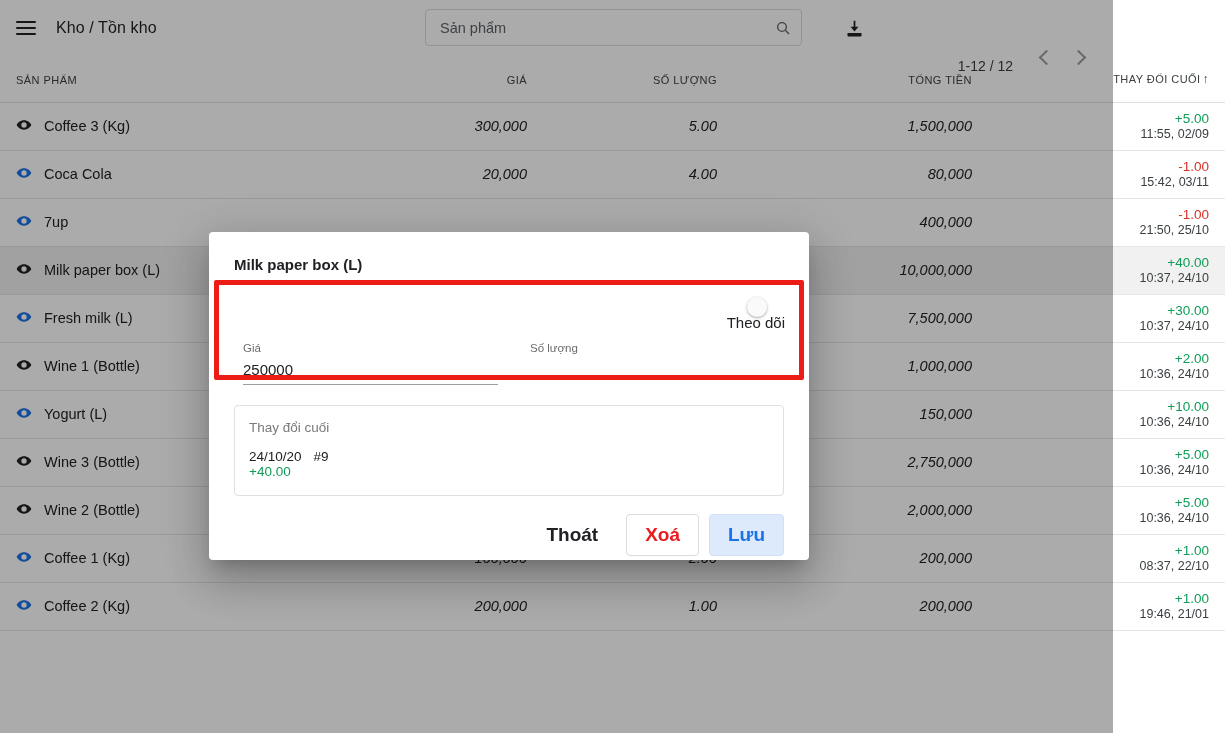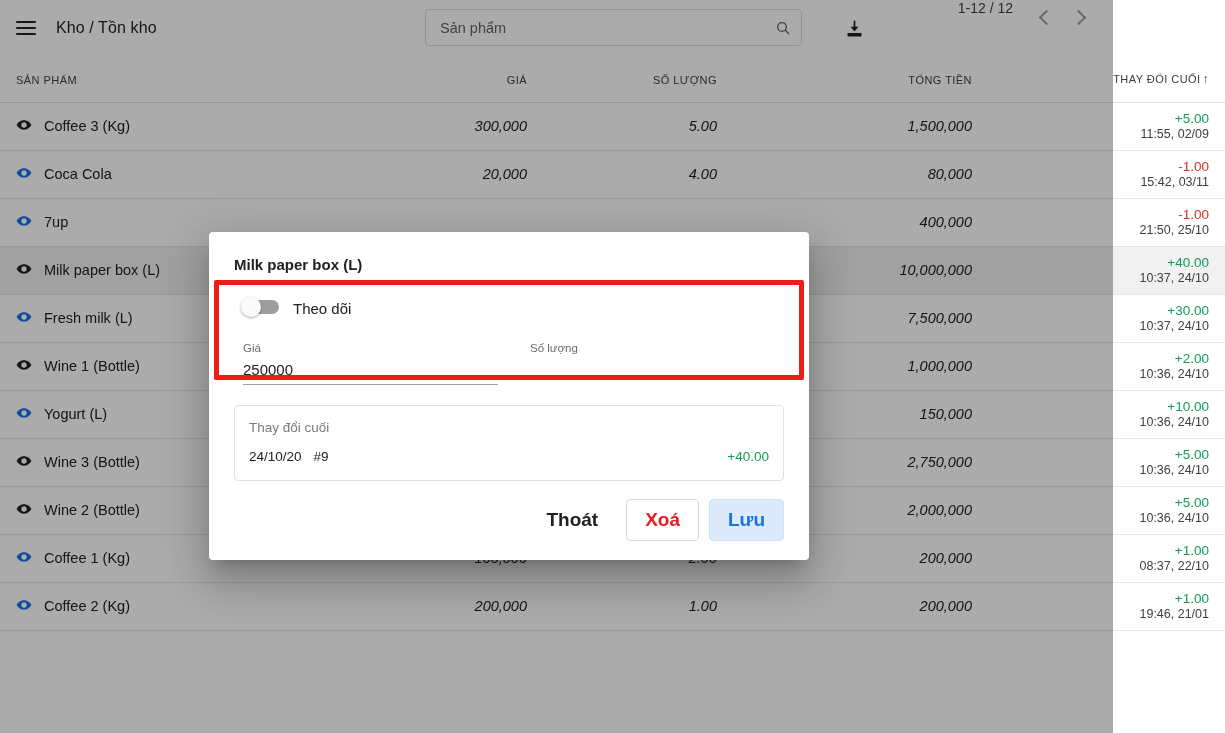--- a/index.html
+++ b/index.html
@@ -73,22 +73,22 @@
   }
   .search-input::placeholder { color: #5f6368; }
   .icon-svg { display: block; }
   .dl-btn {
     position: absolute; left: 841px; top: 15px;
     width: 26px; height: 26px;
     display: flex; align-items: center; justify-content: center;
     cursor: pointer;
   }
   .pager {
-    position: absolute; right: 16px; top: 0; height: 56px;
-    display: flex; align-items: flex-start; gap: 2px;
+    position: absolute; right: 16px; top: 18px; height: 56px;
+    display: flex; align-items: flex-end; gap: 2px;
   }
   .pager-label { font-size: 14px; color: #3c4043; margin-right: 12px; }
   .pager-btn {
     width: 34px; height: 34px;
     display: flex; align-items: center; justify-content: center;
     cursor: pointer; border-radius: 50%;
   }
   .chev { width: 11px; height: 11px; border-style: solid; border-color: #9aa0a6; }
   .chev.left  { border-width: 0 0 2px 2px; transform: rotate(45deg); margin-left: 4px; }
   .chev.right { border-width: 2px 2px 0 0;  transform: rotate(45deg); margin-right: 4px; }
@@ -158,21 +158,21 @@
     margin: 2px 0 14px 5px;
   }
   .hl-box {
     position: absolute;
     left: 5px; top: 48px;
     width: 590px; height: 100px;
     border: 5px solid #ec1c16;
     border-radius: 2px;
   }
   .form-area { position: relative; padding: 10px 4px 0 4px; }
-  .toggle-row { display: flex; align-items: flex-start; gap: 14px; height: 26px; margin: 3px 0 0 10px; }
+  .toggle-row { display: flex; align-items: flex-end; gap: 14px; height: 26px; margin: 3px 0 0 10px; flex-direction: column; }
   .switch {
     position: relative;
     width: 36px; height: 14px;
     background: #9e9e9e;
     border-radius: 8px;
     cursor: pointer;
   }
   .switch .knob {
     position: absolute;
     left: -2px; top: -3px;
@@ -196,21 +196,21 @@
     font-family: "Liberation Sans", sans-serif;
   }
   .history-card {
     margin: 20px 5px 0 5px;
     border: 1px solid #e0e0e0;
     border-radius: 4px;
     padding: 14px 14px 16px 14px;
     background: #fff;
   }
   .history-title { font-size: 13.5px; color: #7a7a7a; margin-bottom: 14px; }
-  .history-row { display: flex; justify-content: space-between; align-items: baseline; }
+  .history-row { display: flex; justify-content: space-between; align-items: baseline; flex-direction: column; }
   .history-left { font-size: 13.5px; color: #202124; }
   .history-left .hid { margin-left: 12px; }
   .history-amt { font-size: 13.5px; color: #0e9d58; }
   .modal-actions {
     display: flex; justify-content: flex-end; align-items: center;
     gap: 10px;
     margin: 18px 5px 0 0;
   }
   .btn {
     font-family: "Liberation Sans", sans-serif;

